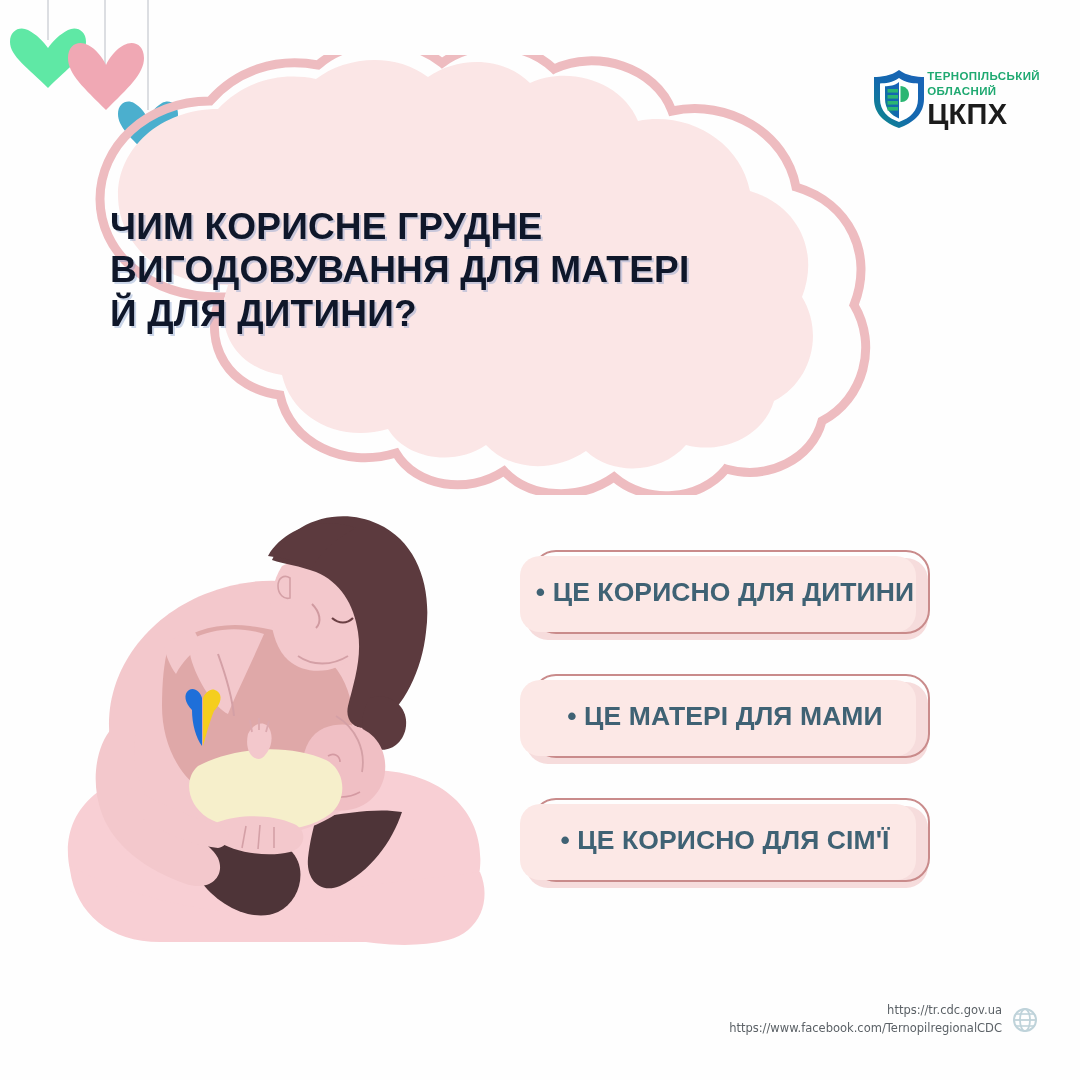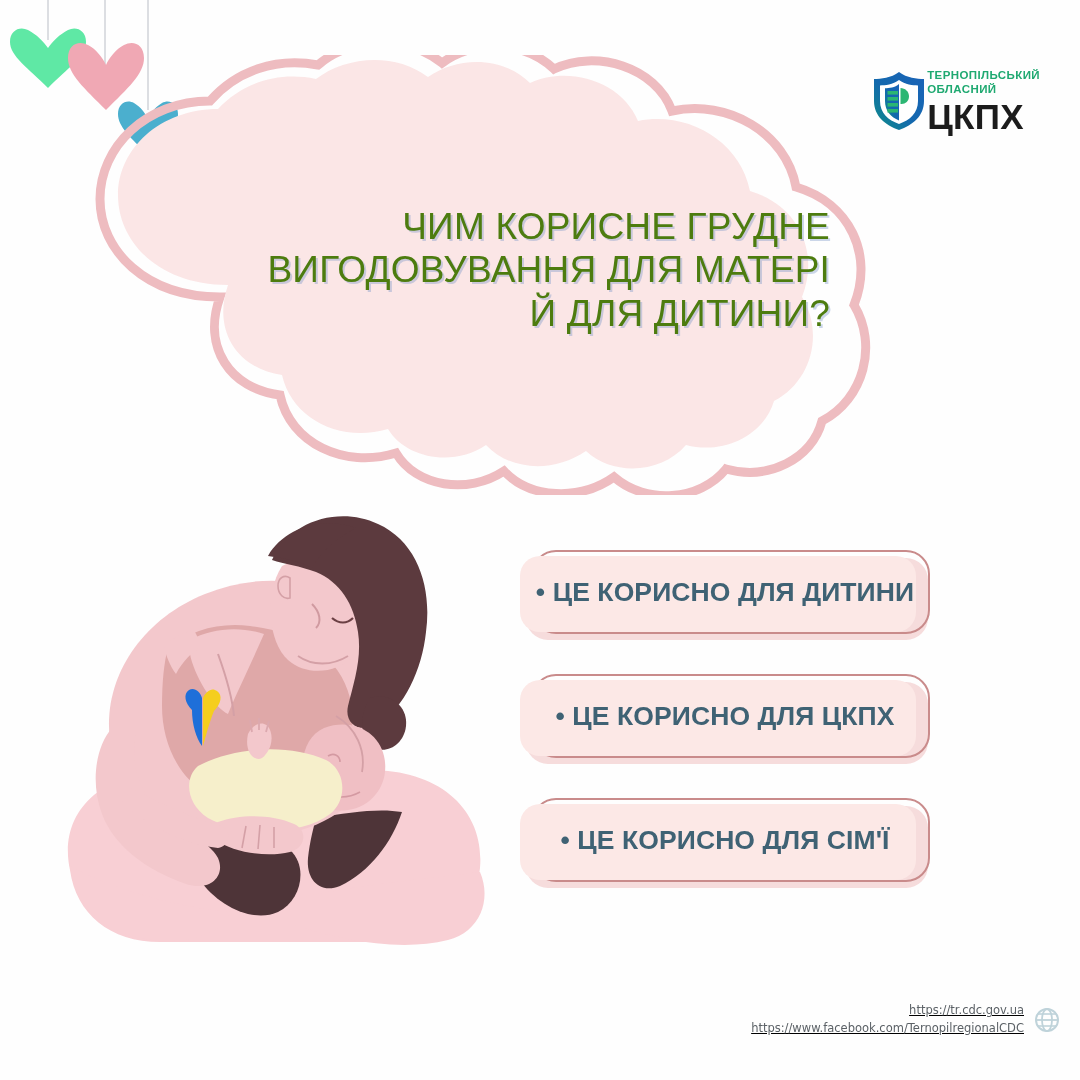--- a/index.html
+++ b/index.html
@@ -21,42 +21,42 @@
   .hearts-layer { position:absolute; left:0; top:0; width:260px; height:200px; }
 
   
   .cloud-layer { position:absolute; left:60px; top:55px; width:840px; height:440px; }
 
   
   .title-block {
     position:absolute;
     left:110px; top:205px;
     width:720px;
-    text-align:right;
-    color:#4d7c0f;
+    text-align:left;
+    color:#0f172a;
     font-size:37px;
-    font-weight:normal;
+    font-weight:bold;
     line-height:1.17;
     letter-spacing:0.2px;
     text-shadow:2px 2px 0 rgba(120,150,200,0.38);
     white-space:pre-line;
   }
 
   
   .logo-wrap {
     position:absolute; right:40px; top:68px;
     display:flex; align-items:center; 
   }
   .logo-text { display:flex; flex-direction:column; line-height:1; }
   .logo-top {
     color:#1FA971; font-size:11.5px; font-weight:bold;
     letter-spacing:0.4px; white-space:pre-line; line-height:1.26;
   }
   .logo-main {
-    color:#1C1C1C; font-size:35px; font-weight:bold;
+    color:#1C1C1C; font-size:29px; font-weight:bold;
     letter-spacing:0.3px; margin-top:2px;
   }
 
   
   .callouts { position:absolute; left:518px; top:548px; width:420px; }
   .callout {
     position:relative;
     height:88px;
     margin-bottom:36px;
   }
@@ -88,22 +88,22 @@
     font-weight:bold;
     letter-spacing:0.1px;
     white-space:nowrap;
   }
 
   
   .illo { position:absolute; left:40px; top:470px; width:470px; height:500px; }
 
   
   .footer {
-    position:absolute; right:20px; bottom:42px;
-    display:flex; align-items:center; gap:10px;text-decoration:underline;
+    position:absolute; right:42px; bottom:42px;
+    display:flex; align-items:center; gap:10px;
   }
   .footer-urls {
     text-align:right;
     color:#5B6166;
     font-size:11.5px;
     line-height:1.55;
     font-family:"DejaVu Sans", sans-serif;
   }
   .footer-urls div { white-space:nowrap; }
   .globe-icon { width:26px; height:26px; flex:0 0 auto; }
@@ -295,21 +295,21 @@
       <div class="callout-shadow"></div>
       <div class="callout-border"></div>
       <div class="callout-fill"></div>
       <div class="callout-text">• ЦЕ КОРИСНО ДЛЯ ДИТИНИ</div>
     </div>
 
     <div class="callout">
       <div class="callout-shadow"></div>
       <div class="callout-border"></div>
       <div class="callout-fill"></div>
-      <div class="callout-text">• ЦЕ КОРИСНО ДЛЯ ЦКПХ</div>
+      <div class="callout-text">• ЦЕ МАТЕРІ ДЛЯ МАМИ</div>
     </div>
 
     <div class="callout">
       <div class="callout-shadow"></div>
       <div class="callout-border"></div>
       <div class="callout-fill"></div>
       <div class="callout-text">• ЦЕ КОРИСНО ДЛЯ СІМ'Ї</div>
     </div>
 
   </div>

